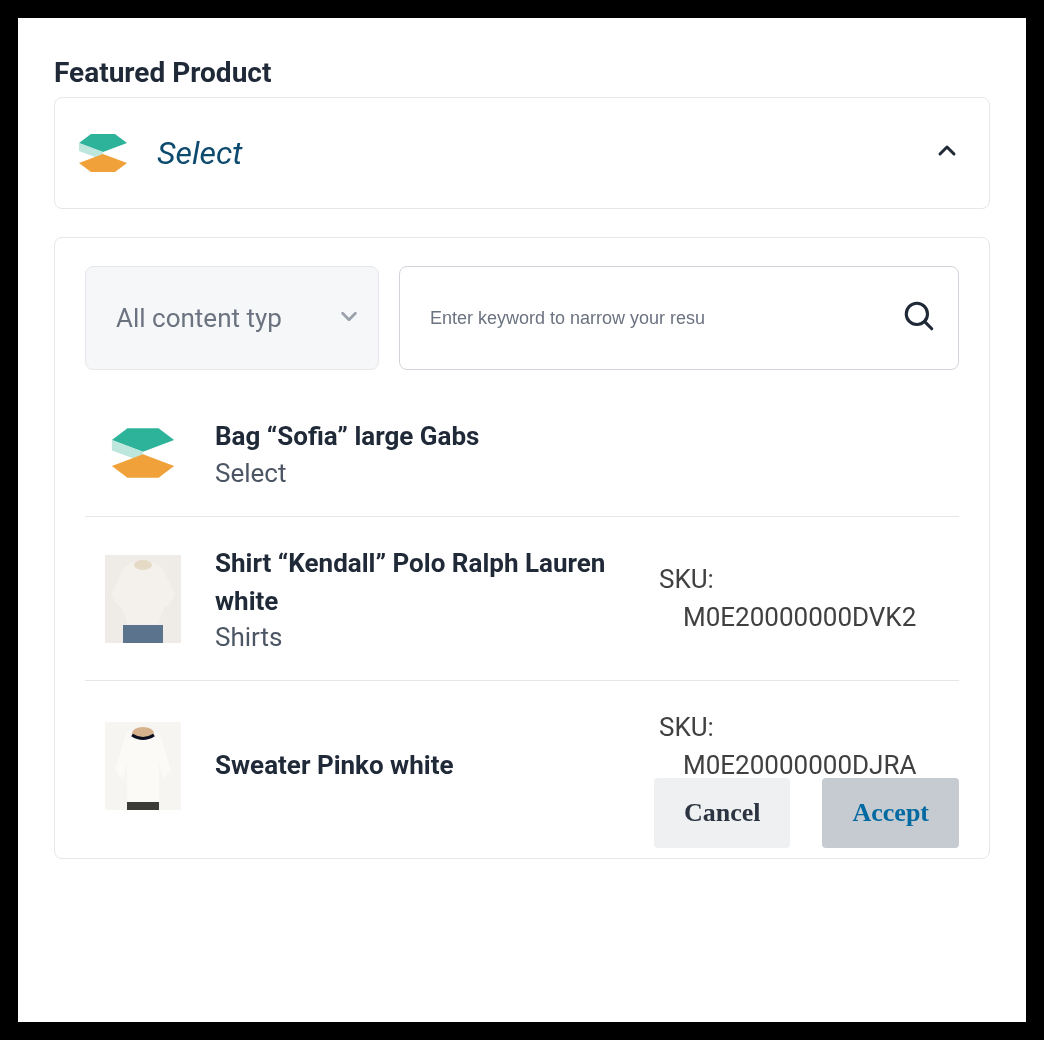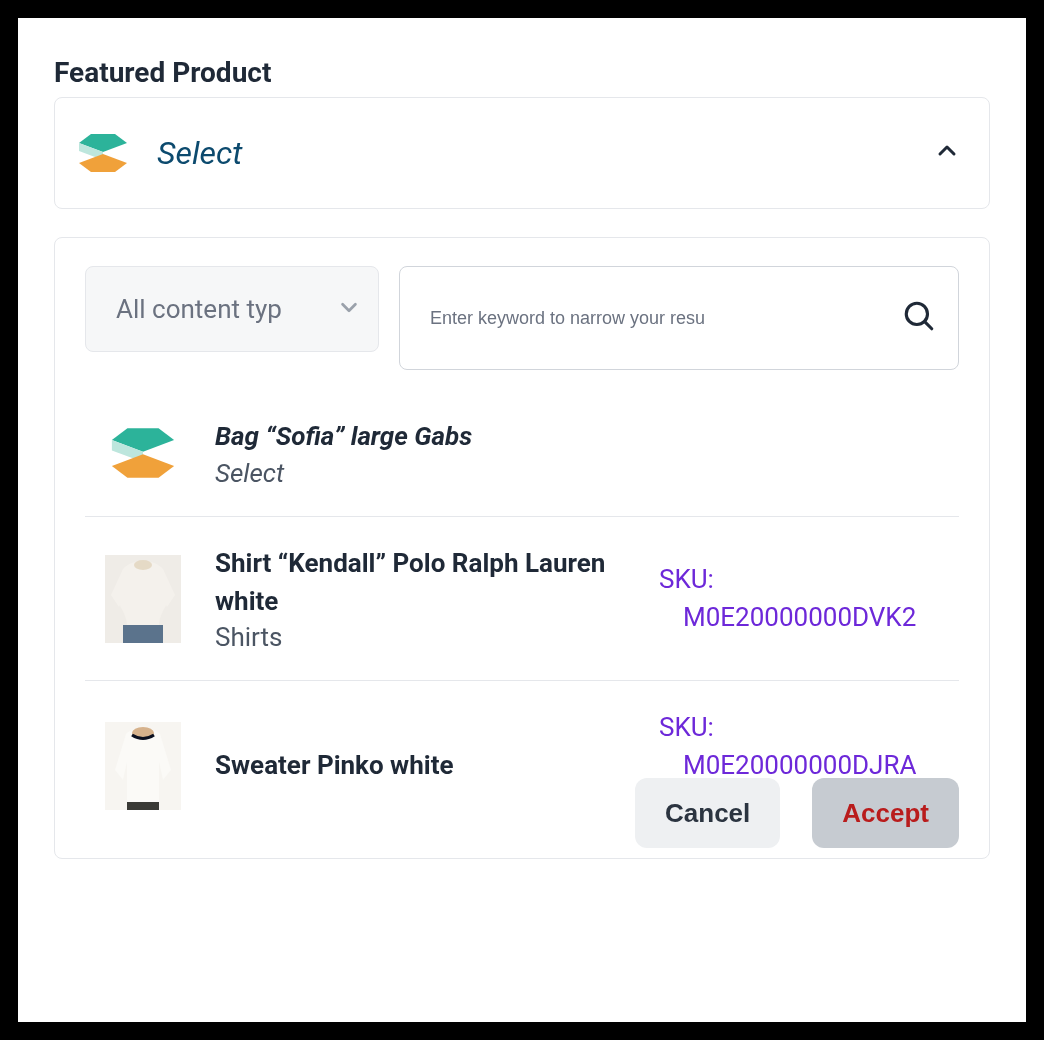--- a/index.html
+++ b/index.html
@@ -56,21 +56,21 @@
     padding: 28px 30px 0 30px;
     position: relative;
   }
   .filter-row {
     display: flex;
     gap: 20px;
     margin-bottom: 28px;
   }
   .type-filter {
     width: 294px;
-    height: 86px;
+    height: 104px;
     background: #f6f7f8;
     border: 1px solid #e5e7eb;
     border-radius: 8px;
     display: flex;
     align-items: center;
     padding: 0 18px 0 30px;
     gap: 10px;
     color: #6b7280;
     font-size: 26px;
     cursor: pointer;
@@ -102,21 +102,21 @@
     overflow: hidden;
   }
   .item {
     display: flex;
     align-items: center;
     padding: 28px 0 28px 20px;
     border-bottom: 1px solid #e5e7eb;
     gap: 34px;
     cursor: pointer;
   }
-  .item:first-child { padding-top: 20px; font-style: italic; }
+  .item:first-child { padding-top: 20px; }
   .thumb {
     width: 76px;
     height: 88px;
     flex: 0 0 auto;
     display:flex; align-items:center; justify-content:center;
   }
   .thumb.small { height: 70px; }
   .thumb svg { width:100%; height:100%; }
   .item .info { flex: 1; min-width:0; }
   .item .info .name {
@@ -126,48 +126,49 @@
     line-height: 1.45;
   }
   .item .info .cat {
     font-size: 26px;
     color: #4b5563;
     margin-top: 2px;
   }
   .item .meta {
     width: 300px;
     font-size: 26px;
-    color: #6d28d9;
+    color: #404040;
     line-height: 1.45;
   }
   .item .meta .sku-label {}
   .item .meta .sku-val { word-break: break-all; margin-left: 24px; }
   .actions {
     position: absolute;
     right: 30px;
     bottom: 10px;
     display: flex;
     gap: 32px;
   }
   .btn {
     height: 70px;
     padding: 0 30px;
     border: none;
-    border-radius: 12px;
+    border-radius: 4px;
     font-size: 26px;
     font-weight: 600;
     cursor: pointer;
+    font-family: Liberation Serif, serif;
   }
   .btn.cancel {
     background: #eef0f2;
     color: #2b3440;
   }
   .btn.accept {
     background: #c6cbd1;
-    color: #b91c1c;
+    color: #0369a1;
   }
 </style>
 </head>
 <body>
 
 <div class="frame">
 
   <div class="section-title">Featured Product</div>
 
   <div class="select-box">

